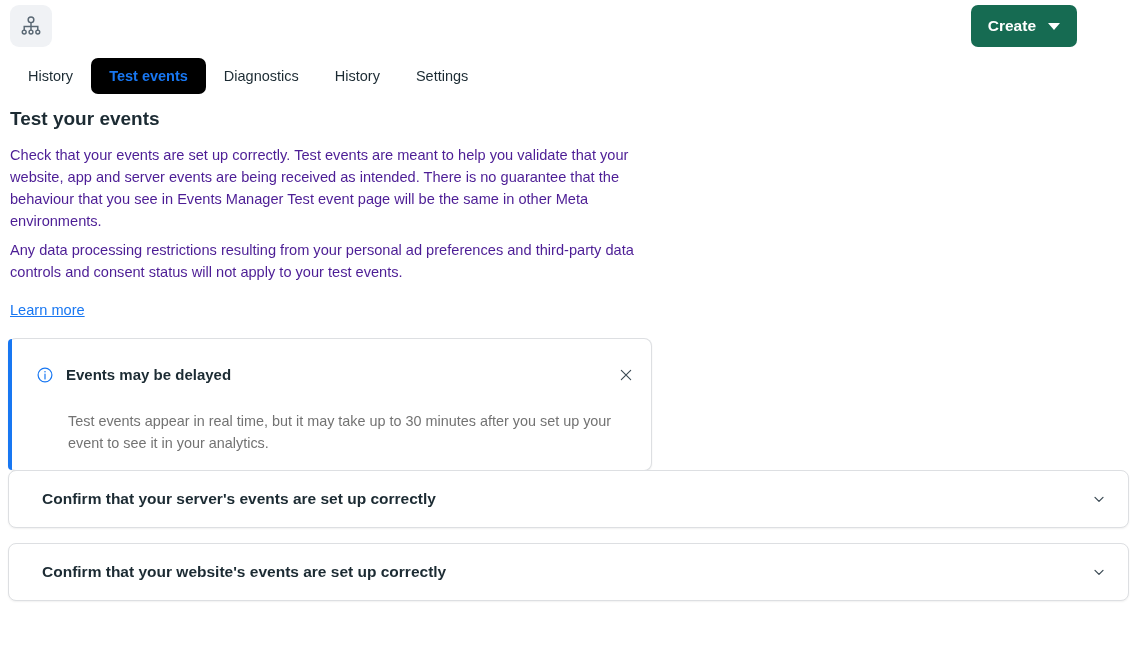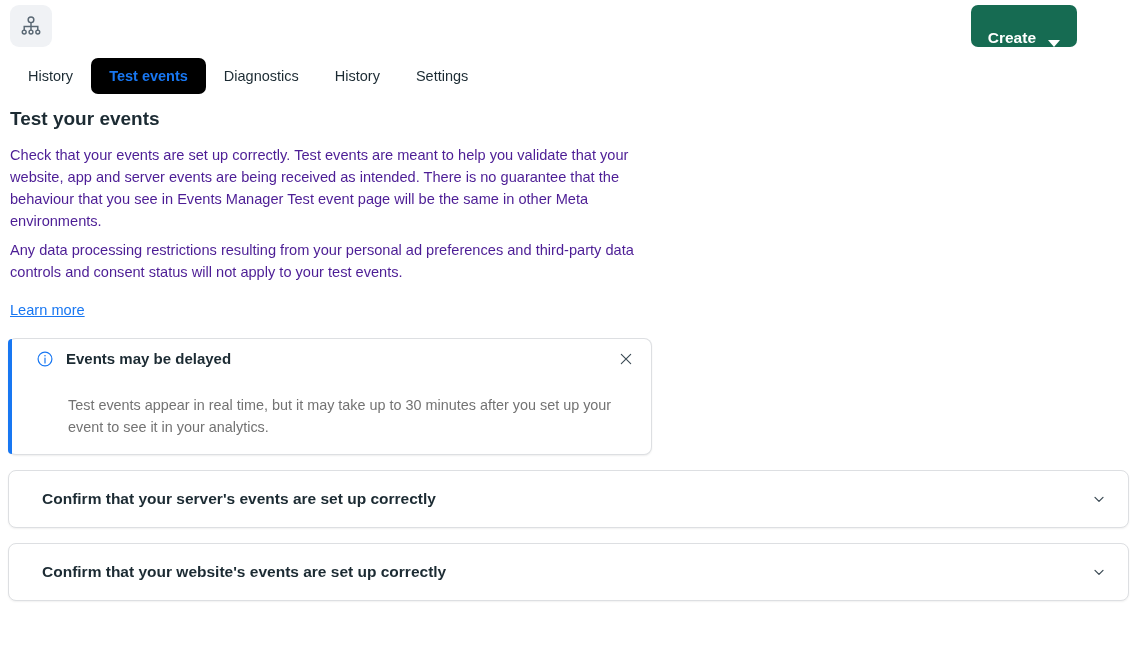--- a/index.html
+++ b/index.html
@@ -25,21 +25,21 @@
   .page-title {
     font-size: 20px; font-weight: bold; color: #1c2b33; letter-spacing: -0.2px;
     line-height: 24px; white-space: nowrap;
   }
   .edit-btn {
     width: 22px; height: 22px; display: flex; align-items: center; justify-content: center;
     cursor: pointer; background: none; border: none; padding: 0;
   }
   .spacer { flex: 1 1 auto; }
   .create-btn {
-    display: flex; align-items: flex-end; gap: 12px;
+    display: flex; align-items: center; gap: 12px;
     background: #166b52; color: #ffffff;
     border: none; border-radius: 7px;
     height: 42px; padding: 0 17px;
     font-size: 15.5px; font-weight: bold; font-family: "Liberation Sans", sans-serif;
     cursor: pointer; margin-right: 46px;
   }
   .caret-down {
     width: 0; height: 0; border-left: 6px solid transparent; border-right: 6px solid transparent;
     border-top: 7px solid #ffffff; display:inline-block;
   }
@@ -67,21 +67,21 @@
   .learn-more {
     display: inline-block; font-size: 14.6px; color: #1877f2;
     text-decoration: underline; line-height: 22px; margin-top: 16px; cursor: pointer;
   }
 
   
   .banner {
     position: absolute; top: 338px; left: 8px; width: 644px;
     background: #ffffff; border: 1px solid #dddfe2; border-left: none;
     border-radius: 8px; box-shadow: 0 1px 2px rgba(0,0,0,0.07);
-    padding: 10px 14px 16px 28px;
+    padding: 26px 14px 16px 28px;
   }
   .banner-stripe {
     position: absolute; left: 0; top: 0; bottom: 0; width: 4px;
     background: #1877f2; border-radius: 8px 0 0 8px;
   }
   .banner-row { display: flex; align-items: flex-start; }
   .info-icon { flex: none; margin-right: 12px; margin-top: 1px; }
   .banner-title {
     font-size: 15px; font-weight: bold; color: #1c2b33; line-height: 20px; flex: 1 1 auto;
   }

